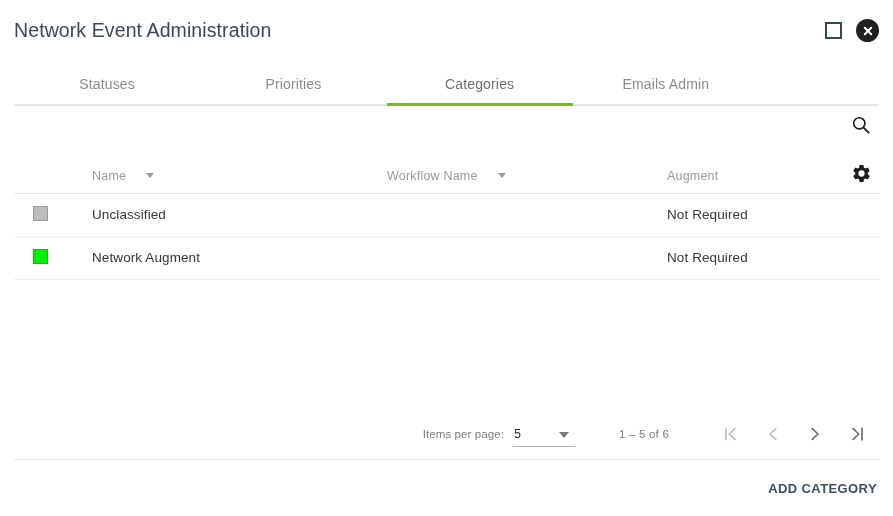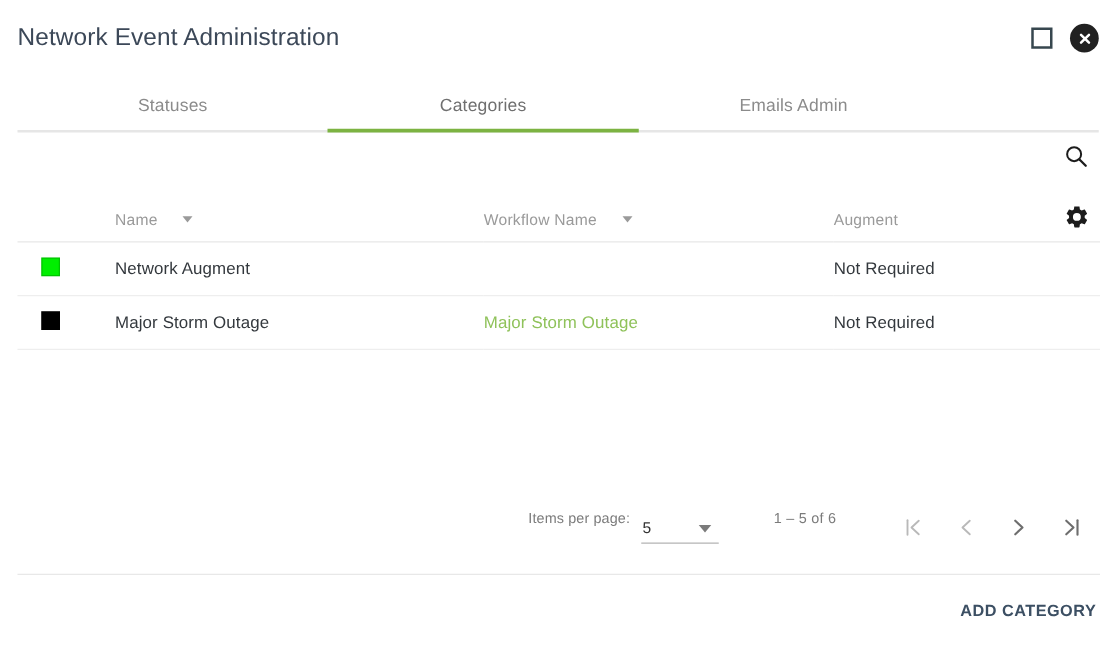--- a/index.html
+++ b/index.html
@@ -219,21 +219,21 @@
 
   
   .paginator {
     position: absolute;
     left: 14px;
     top: 409px;
     width: 866px;
     height: 51px;
     border-bottom: 1px solid #e8e8e8;
     display: flex;
-    align-items: flex-start;
+    align-items: center;
     justify-content: flex-end;
     padding-right: 10px;
   }
   .pg-label {
     font-size: 11.5px;
     color: #7b7b7b;
     letter-spacing: 0.1px;
     margin-right: 9px;
   }
   .pg-select {
@@ -320,20 +320,23 @@
       <button class="btn-maximize"></button>
       <button class="btn-close"></button>
     </div>
   </div>
 
   <div class="tabbar">
     <div class="tabbar-underline"></div>
     <div class="tabs-row">
       <div class="tab">
         <span>Statuses</span>
+      </div>
+      <div class="tab">
+        <span>Priorities</span>
       </div>
       <div class="tab active">
         <span>Categories</span>
         <span class="tab-ink" style="background: rgb(124, 179, 66);"></span>
       </div>
       <div class="tab">
         <span>Emails Admin</span>
       </div>
     </div>
   </div>
@@ -376,35 +379,35 @@
             </span>
           </th>
           <th>
             <span>Augment</span>
           </th>
         </tr>
       </thead>
       <tbody>
         <tr>
           <td>
-            <span class="swatch" style="background: rgb(0, 239, 0);"></span>
+            <span class="swatch" style="background: rgb(189, 189, 189);"></span>
           </td>
-          <td>Network Augment</td>
+          <td>Unclassified</td>
           <td>
             <span class="wf-link" style="color: rgb(143, 194, 90);"></span>
           </td>
           <td class="req-cell">Not Required</td>
         </tr>
         <tr>
           <td>
-            <span class="swatch" style="background: rgb(0, 0, 0);"></span>
+            <span class="swatch" style="background: rgb(0, 239, 0);"></span>
           </td>
-          <td>Major Storm Outage</td>
+          <td>Network Augment</td>
           <td>
-            <span class="wf-link" style="color: rgb(143, 194, 90);">Major Storm Outage</span>
+            <span class="wf-link" style="color: rgb(143, 194, 90);"></span>
           </td>
           <td class="req-cell">Not Required</td>
         </tr>
       </tbody>
     </table>
   </div>
 
   <div class="paginator">
     <span class="pg-label">Items per page:</span>
     <div class="pg-select">

